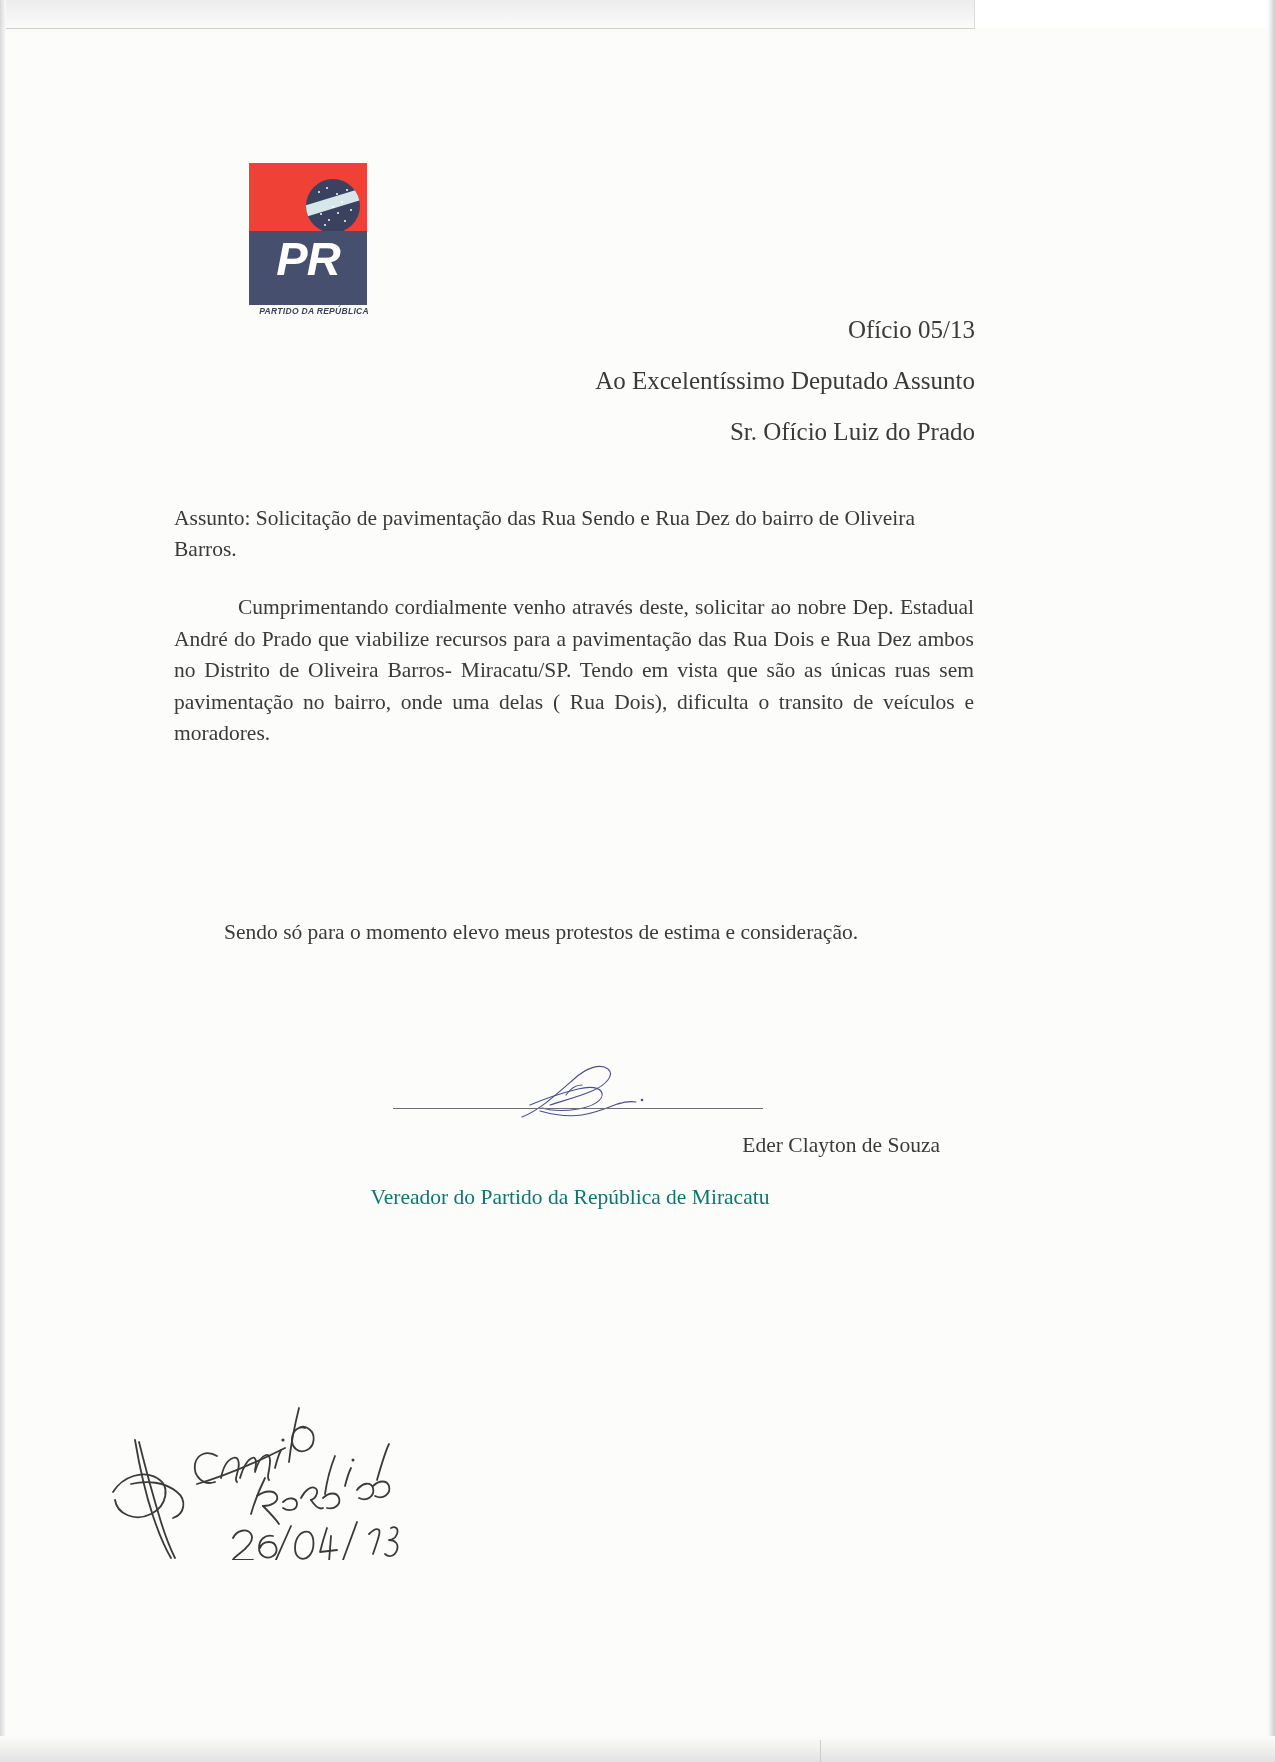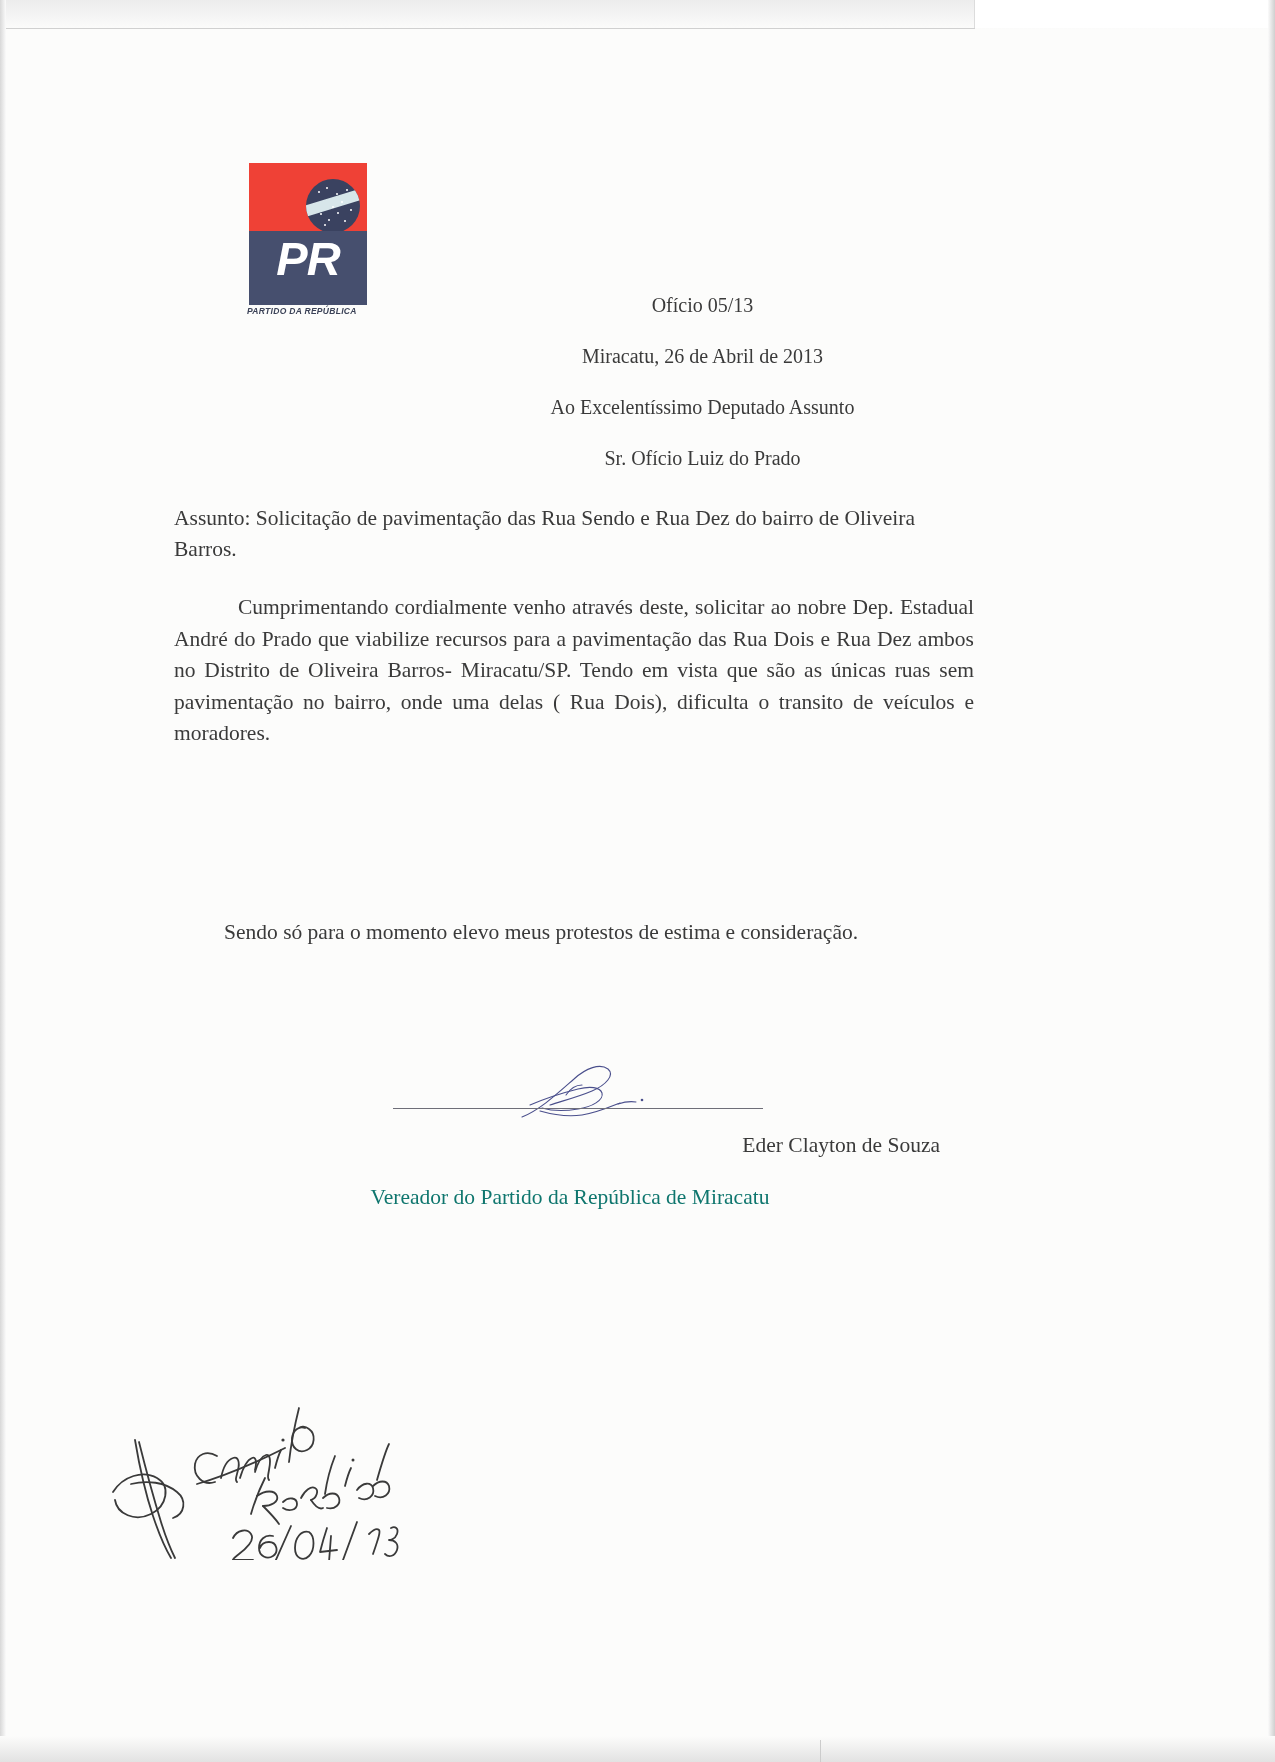--- a/index.html
+++ b/index.html
@@ -74,32 +74,32 @@
     position:absolute;left:0;top:70px;width:118px;
     text-align:center;
     font-family:"Liberation Sans","DejaVu Sans",sans-serif;
     font-weight:bold;font-style:italic;
     font-size:47px;line-height:52px;
     color:#ffffff;
     letter-spacing:-1px;
   }
   .logo-caption{
     position:absolute;left:0;top:143px;width:122px;
-    text-align:left;
+    text-align:right;
     font-family:"Liberation Sans","DejaVu Sans",sans-serif;
     font-weight:bold;font-style:italic;
     font-size:8.5px;letter-spacing:0.3px;
     color:#3b4257;
   }
 
   
   .header-block{
-    position:absolute;left:430px;top:280px;width:545px;
-    text-align:center;
-    font-size:20px;
+    position:absolute;left:430px;top:304px;width:545px;
+    text-align:right;
+    font-size:25px;
     line-height:51px;
     color:#3a3a3a;
   }
   .header-block div{white-space:nowrap;}
 
   
   .subject{
     position:absolute;left:174px;top:503px;width:800px;
     font-size:21.5px;
     line-height:31px;
@@ -181,21 +181,20 @@
       <span class="star" style="left:35px;top:22px"></span>
     </div>
   </div>
   <div class="logo-bottom"></div>
   <div class="logo-pr">PR</div>
 </div>
 <div class="logo-caption" style="left:247px;top:306px">PARTIDO DA REPÚBLICA</div>
 
 <div class="header-block">
   <div>Ofício 05/13</div>
-  <div>Miracatu, 26 de Abril de 2013</div>
   <div>Ao Excelentíssimo Deputado Assunto</div>
   <div>Sr. Ofício Luiz do Prado</div>
 </div>
 
 <div class="subject">Assunto: Solicitação de pavimentação das Rua Sendo e Rua Dez do bairro de Oliveira Barros.</div>
 
 <div class="body-par">Cumprimentando cordialmente venho através deste, solicitar ao nobre Dep. Estadual André do Prado que viabilize recursos para a pavimentação das Rua Dois e Rua Dez ambos no Distrito de Oliveira Barros- Miracatu/SP. Tendo em vista que são as únicas ruas sem pavimentação no bairro, onde uma delas ( Rua Dois), dificulta o transito de veículos e moradores.</div>
 
 <div class="closing">Sendo só para o momento elevo meus protestos de estima e consideração.</div>
 

